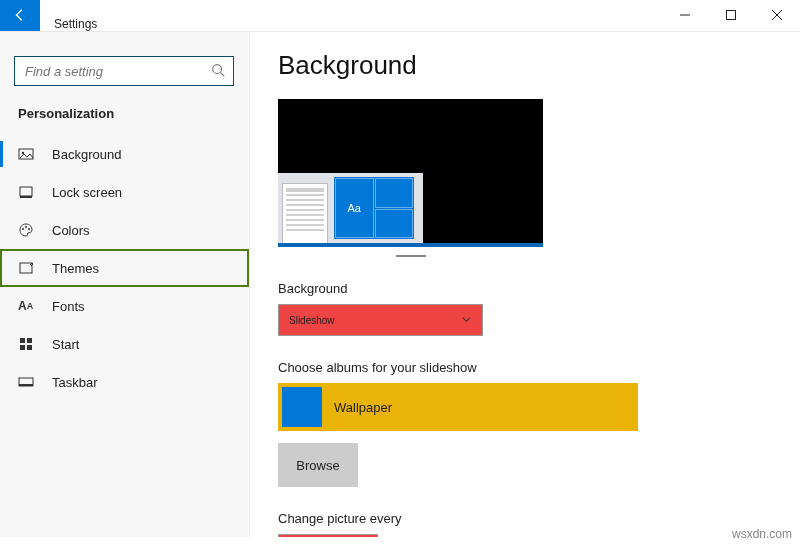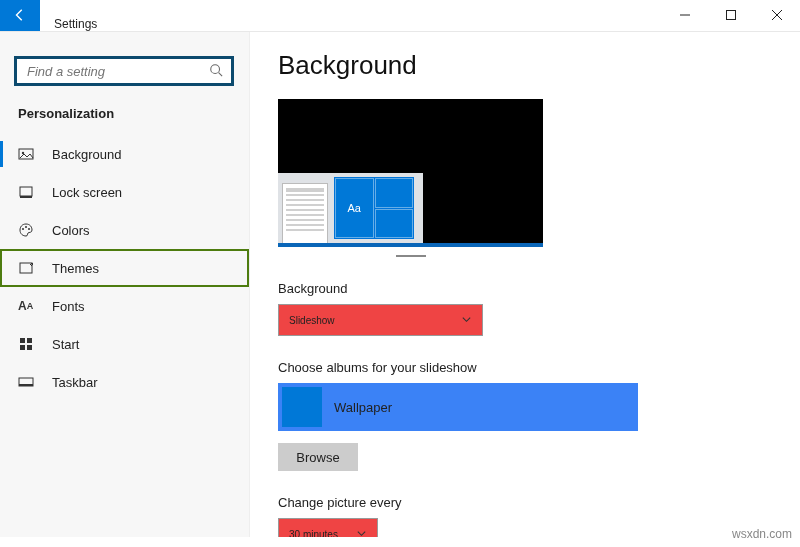--- a/index.html
+++ b/index.html
@@ -17,21 +17,21 @@
   .layout { display: flex; height: 505px; }
   .sidebar { width: 250px; background: #f7f7f7; padding-top: 14px; border-right: 1px solid #eee; }
   .content { flex: 1; padding: 18px 0 0 28px; overflow: hidden; }
   
   
   .home-row { display: flex; align-items: center; padding: 0 18px; height: 34px; }
   .home-row .icon { width: 20px; display:flex; align-items:center; }
   .home-row span.label { margin-left: 14px; font-size: 13px; }
   
   .search-wrap { margin: 10px 14px 14px 14px; }
-  .search { width: 220px; height: 30px; border: 3px solid #0c4a6e; display: flex; align-items: center; padding: 0 8px; background: #fff; }
+  .search { width: 220px; height: 30px; border: 1px solid #0c4a6e; display: flex; align-items: center; padding: 0 8px; background: #fff; }
   .search input { border: none; outline: none; flex: 1; font-size: 13px; font-style: italic; color: #777; }
   .search .sicon { color: #555; font-size: 13px; }
   
   .cat-title { font-weight: 600; font-size: 13px; padding: 6px 18px 14px 18px; }
   
   .nav-item { display: flex; align-items: center; height: 38px; padding: 0 18px; position: relative; }
   .nav-item .icon { width: 20px; display:flex; align-items:center; color:#333; }
   .nav-item .label { margin-left: 14px; font-size: 13px; }
   .nav-item.selected::before { content:""; position:absolute; left:0; top:6px; bottom:6px; width:3px; background:#0078d7; }
   .nav-item.highlight { border: 2px solid #4d7c0f; padding: 0 16px; }
@@ -52,24 +52,24 @@
   .preview .tb { position:absolute; bottom:0; left:0; right:0; height:4px; background:#0a66b8; }
   .monitor-stand { width:30px; height:4px; border-bottom:2px solid #888; margin: 2px 0 0 118px; }
   
   .field-label { font-size: 13px; margin-top: 24px; margin-bottom: 8px; }
   
   .select { display:inline-flex; align-items:center; justify-content:space-between; border:1px solid #999; height:32px; padding: 0 10px; background:#ef4444; font-size:10px; }
   .select.wide { width:205px; }
   .select.small { width:100px; }
   .chev { margin-left:8px; }
   
-  .album-row { width: 360px; height: 48px; background:#3b82f6; display:flex; align-items:center; margin-bottom:12px; }
+  .album-row { width: 360px; height: 48px; background:#eab308; display:flex; align-items:center; margin-bottom:12px; }
   .album-thumb { width:40px; height:40px; background:#0078d7; margin:0 12px 0 4px; }
   
-  .browse-btn { display:inline-flex; align-items:center; justify-content:center; width:80px; height:28px; background:#ccc; font-size:13px; }
+  .browse-btn { display:inline-flex; align-items:center; justify-content:center; width:80px; height:44px; background:#ccc; font-size:13px; }
   
   .watermark { position:absolute; right:8px; bottom:6px; font-size:12px; color:#888; }
 </style>
 </head>
 <body>
 
 <div class="titlebar">
   <div class="back-btn">
     <svg width="14" height="14" viewBox="0 0 16 16">
         <path d="M10 2 L4 8 L10 14" fill="none" stroke="#fff" stroke-width="1.6"></path>

